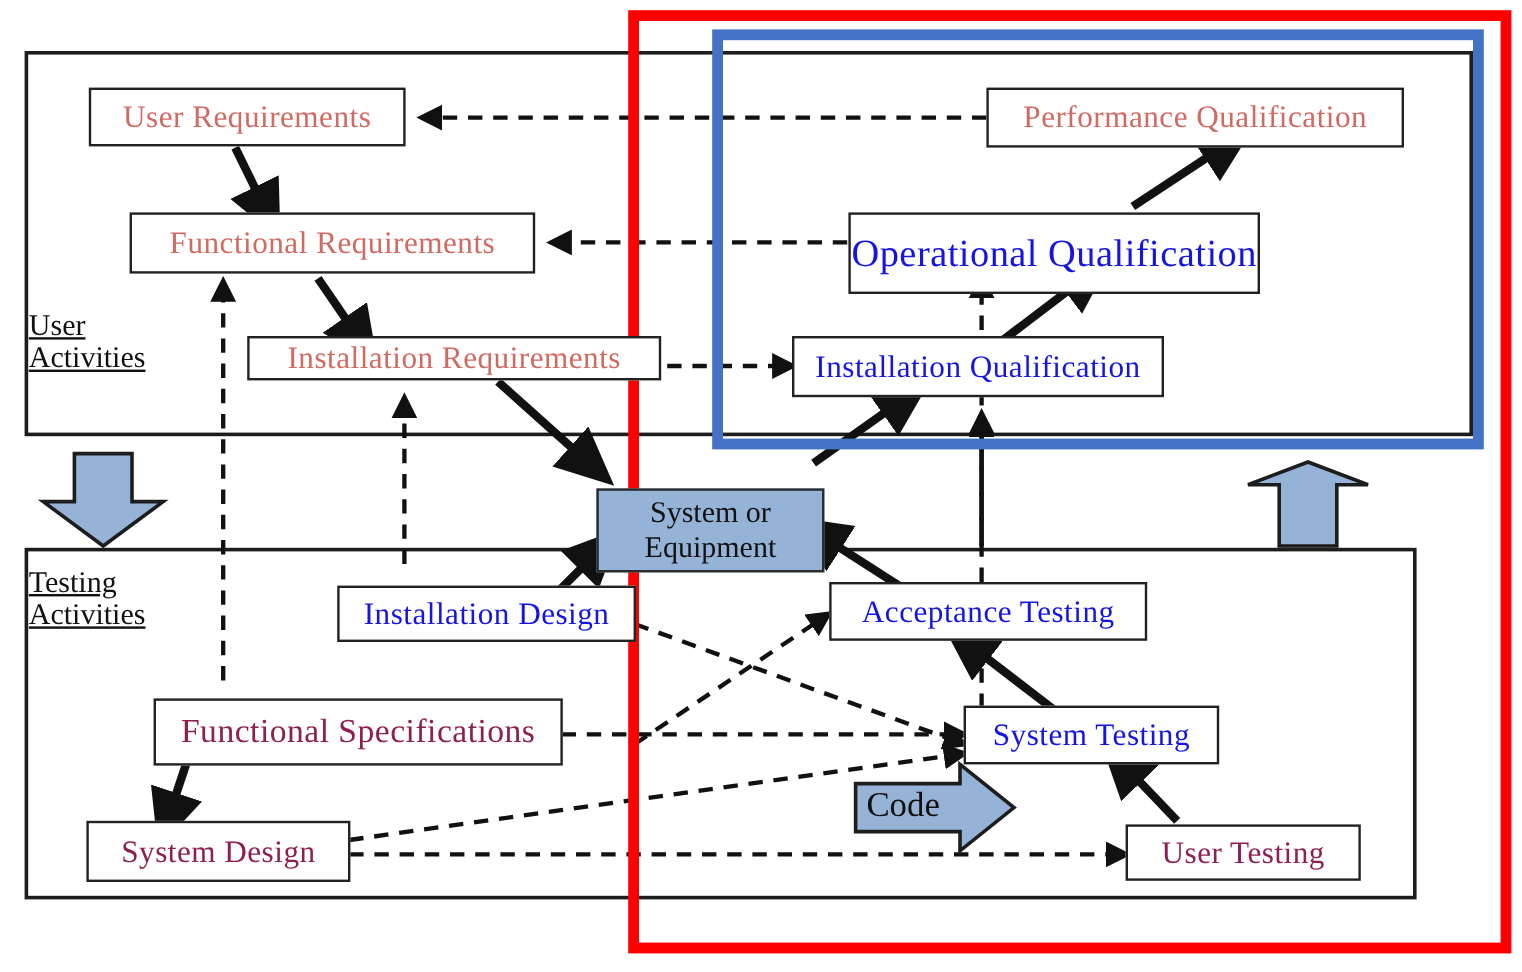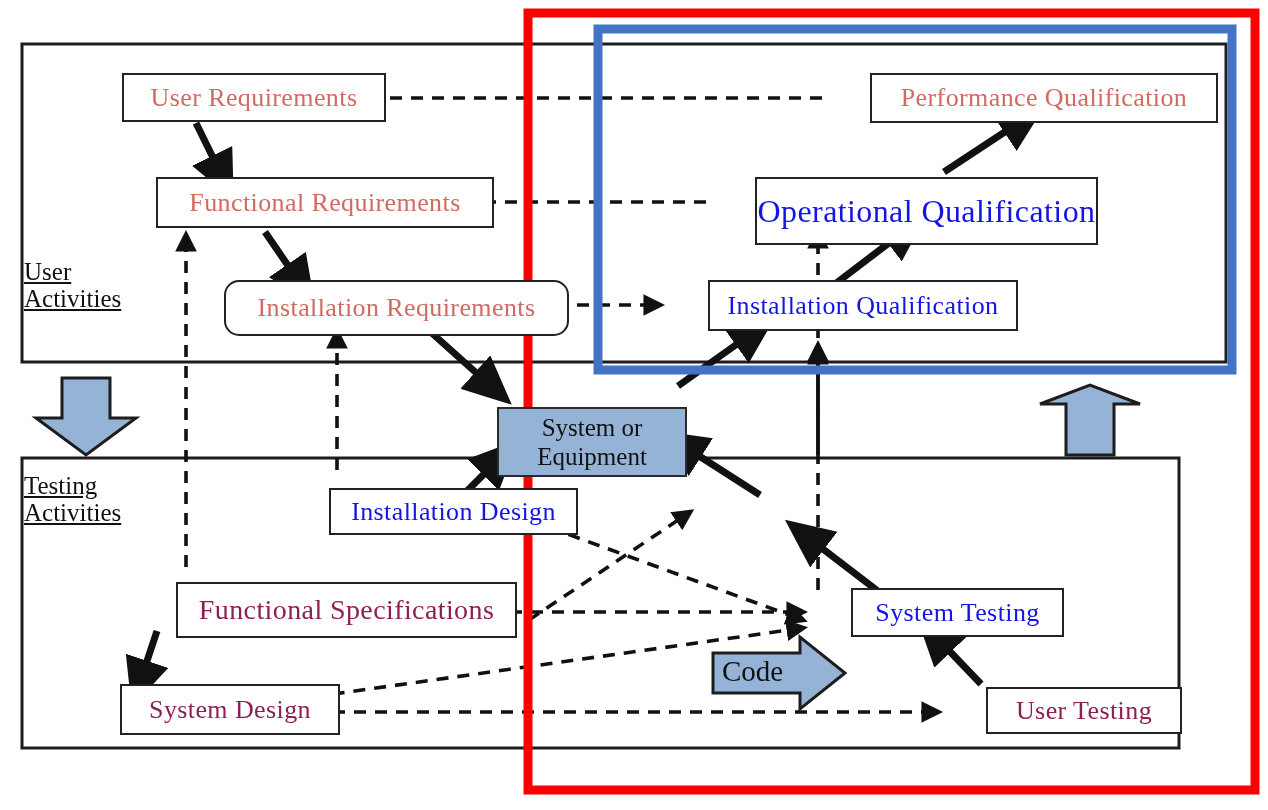--- a/index.html
+++ b/index.html
@@ -27,21 +27,20 @@
     box-sizing: border-box;
     background: #ffffff;
     border: 2px solid #222222;
     display: flex;
     align-items: center;
     justify-content: center;
     font-family: "Liberation Serif", "DejaVu Serif", serif;
     white-space: nowrap;
     letter-spacing: 0.4px;
     z-index: 6;
-    margin-left: 48px;
   }
   .t-red    { color: #D16A60; }
   .t-blue   { color: #1414E6; }
   .t-maroon { color: #8E1F52; }
   .panel-label {
     position: absolute;
     color: #111111;
     font-family: "Liberation Serif", "DejaVu Serif", serif;
     font-size: 25px;
     line-height: 27px;
@@ -145,21 +144,21 @@
   </div>
 
   <div class="nodebox t-red" style="left:74px;  top:73px;  width:264px; height:49px; font-size:26px;">
     <span>User Requirements</span>
   </div>
 
   <div class="nodebox t-red" style="left:108px; top:177px; width:338px; height:51px; font-size:26px;">
     <span>Functional Requirements</span>
   </div>
 
-  <div class="nodebox t-red" style="left:176px; top:280px; width:345px; height:56px; font-size:26px;border-radius:15px;">
+  <div class="nodebox t-red" style="left:206px; top:280px; width:345px; height:37px; font-size:26px;">
     <span>Installation Requirements</span>
   </div>
 
   <div class="nodebox t-red" style="left:822px; top:73px; width:348px; height:50px; font-size:26px;">
     <span>Performance Qualification</span>
   </div>
 
   <div class="nodebox t-blue" style="left:707px; top:177px; width:343px; height:68px; font-size:32px;">
     <span>Operational Qualification</span>
   </div>
@@ -173,20 +172,23 @@
   </div>
 
   <div class="nodebox t-maroon" style="left:128px; top:582px; width:341px; height:56px; font-size:28px;">
     <span>Functional Specifications</span>
   </div>
 
   <div class="nodebox t-maroon" style="left:72px;  top:684px; width:220px; height:51px; font-size:26px;">
     <span>System Design</span>
   </div>
 
+  <div class="nodebox t-blue" style="left:691px; top:485px; width:265px; height:49px; font-size:26px;">
+    <span>Acceptance Testing</span>
+  </div>
 
   <div class="nodebox t-blue" style="left:803px; top:588px; width:213px; height:49px; font-size:26px;">
     <span>System Testing</span>
   </div>
 
   <div class="nodebox t-maroon" style="left:938px; top:687px; width:196px; height:47px; font-size:26px;">
     <span>User Testing</span>
   </div>
 
   <div class="sysbox" style="left:497px; top:375px; width:190px; height:70px;margin-top:32px;">

